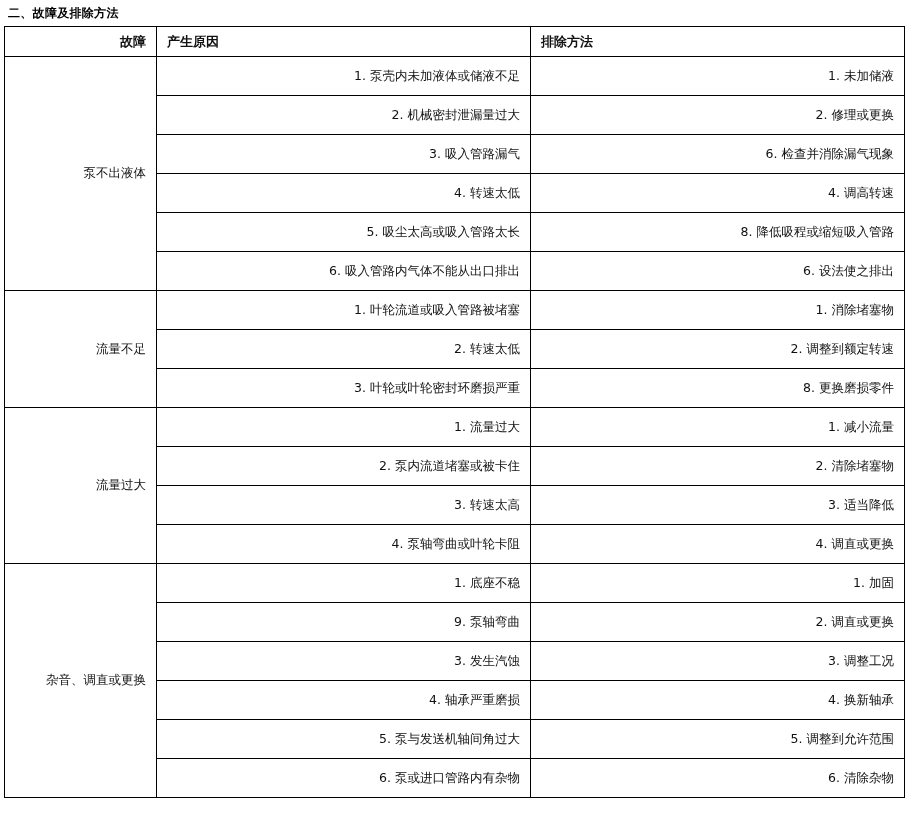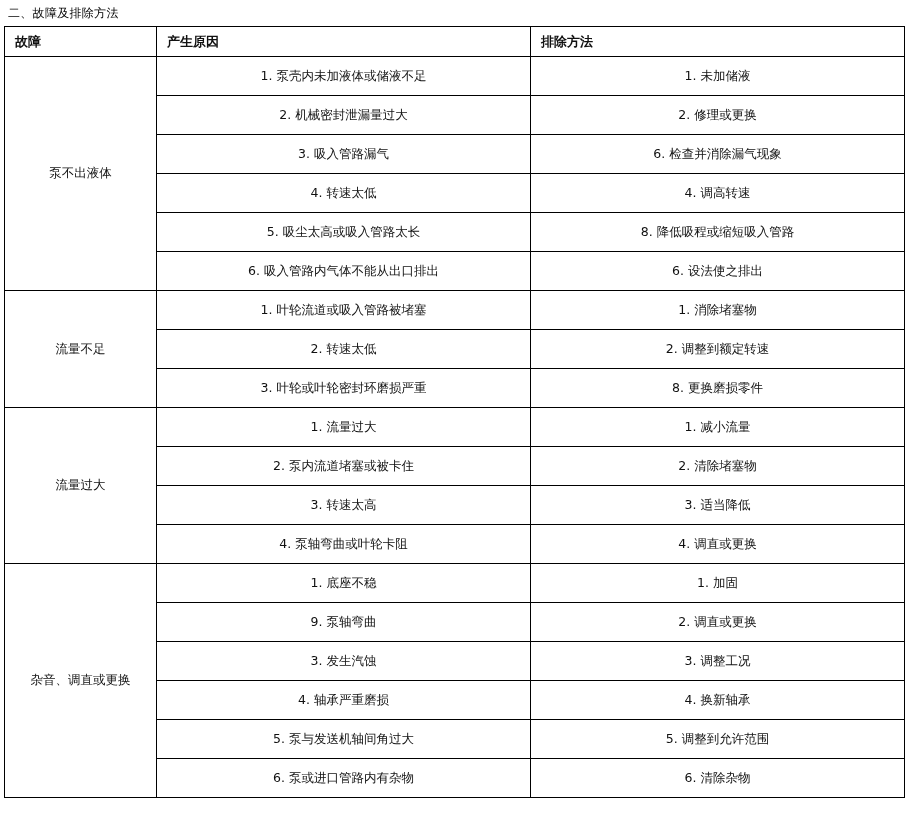--- a/index.html
+++ b/index.html
@@ -17,44 +17,44 @@
   .page {
     width: 908px;
     height: 818px;
     position: relative;
     box-sizing: border-box;
   }
   .doc-heading {
     font-size: 12px;
     line-height: 14px;
     padding: 6px 16px 6px 8px;
-    font-weight: normal;
+    font-weight: bold;
     color: #000;
     letter-spacing: 0.3px;
   }
   table.fault-table {
     border-collapse: collapse;
     width: 900px;
     margin-left: 4px;
     table-layout: fixed;
   }
   table.fault-table td,
   table.fault-table th {
     border: 1px solid #000000;
     font-size: 12.5px;
     font-weight: normal;
-    text-align: center;
+    text-align: right;
     vertical-align: middle;
     padding: 0 10px;
     height: 39px;
     box-sizing: border-box;
     color: #111;
   }
   table.fault-table thead th {
-    text-align: left;
+    text-align: right;
     font-weight: bold;
     height: 30px;
     font-size: 13px;
   }
   table.fault-table thead th.col-cause,
   table.fault-table thead th.col-remedy {
     text-align: left;
     padding-left: 10px;
   }
   td.fault-name {

